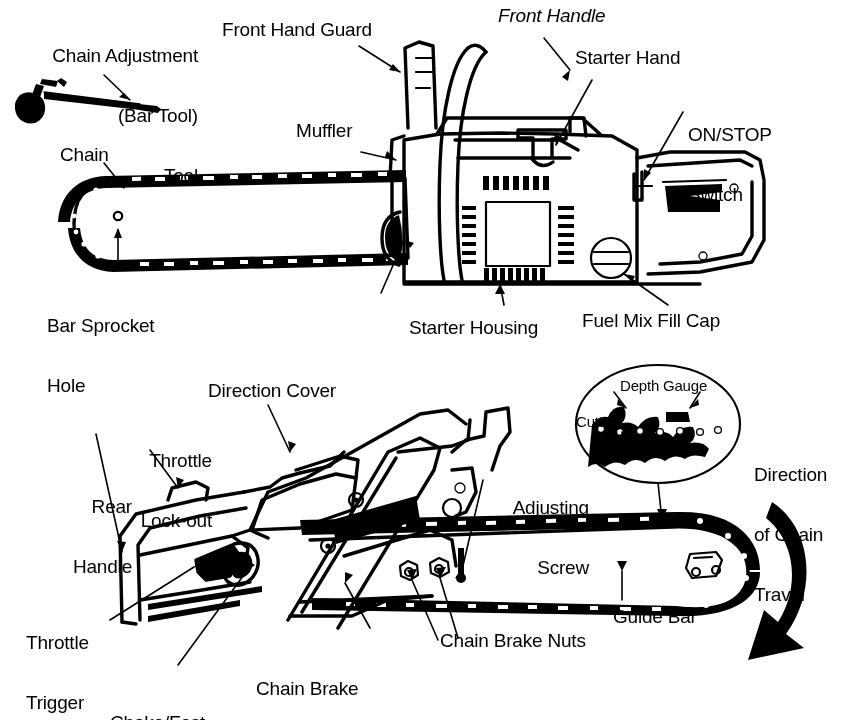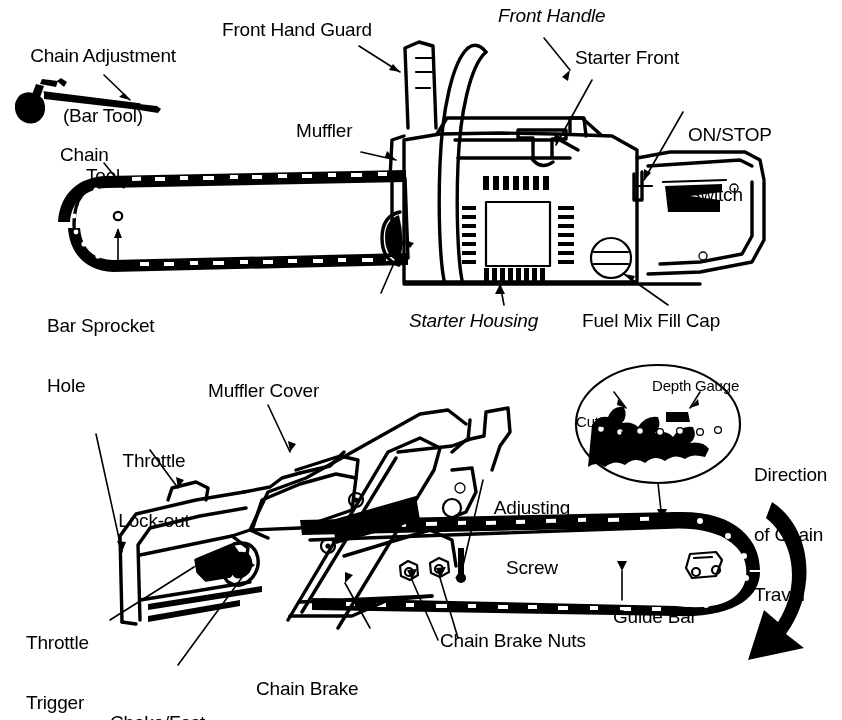--- a/index.html
+++ b/index.html
@@ -18,21 +18,21 @@
   .label {
     position: absolute;
     color: #000000;
     font-family: "Liberation Sans", sans-serif;
     font-size: 19px;
     font-weight: 400;
     line-height: 1.05;
     white-space: pre;
     letter-spacing: -0.2px;
   }
-  .label.center { text-align: center; }
+  .label.center { text-align: right; }
   .label.left   { text-align: left; }
   .label.small  { font-size: 15px; }
   svg.art {
     position: absolute;
     left: 0;
     top: 0;
     width: 842px;
     height: 720px;
     pointer-events: none;
   }
@@ -434,39 +434,43 @@
     <div>Bar Sprocket</div>
     <div>Hole</div>
   </div>
 
   <div class="label left" style="left:222px; top:20px;">Front Hand Guard</div>
 
   <div class="label left" style="left:296px; top:121px;">Muffler</div>
 
   <div class="label left" style="left:498px; top:6px;font-style:italic;">Front Handle</div>
 
-  <div class="label left" style="left:575px; top:48px;">Starter Front</div>
+  <div class="label left" style="left:575px; top:48px;">Starter Hand</div>
 
   <div class="label left" style="left:688px; top:85px;">
     <div>ON/STOP</div>
     <div>Switch</div>
   </div>
 
 
-  <div class="label left" style="left:409px; top:311px;font-style:italic;">Starter Housing</div>
+  <div class="label left" style="left:409px; top:318px;">Starter Housing</div>
 
   <div class="label left" style="left:582px; top:311px;">Fuel Mix Fill Cap</div>
 
-  <div class="label left" style="left:208px; top:381px;">Muffler Cover</div>
+  <div class="label left" style="left:208px; top:381px;">Direction Cover</div>
 
   <div class="label center" style="left:96px; top:411px; width:116px;">
     <div>Throttle</div>
     <div>Lock-out</div>
   </div>
 
+  <div class="label center" style="left:40px; top:457px; width:92px;">
+    <div>Rear</div>
+    <div>Handle</div>
+  </div>
 
   <div class="label left" style="left:26px; top:593px;">
     <div>Throttle</div>
     <div>Trigger</div>
   </div>
 
   <div class="label left" style="left:110px; top:673px;">
     <div>Choke/Fast</div>
     
   </div>
@@ -483,16 +487,16 @@
   <div class="label left" style="left:613px; top:607px;">Guide Bar</div>
 
   <div class="label left" style="left:754px; top:425px;">
     <div>Direction</div>
     <div>of Chain</div>
     <div>Travel</div>
   </div>
 
   <div class="label small left" style="left:576px; top:378px;margin-top:36px;">Cutters</div>
 
-  <div class="label small left" style="left:652px; top:378px;">Depth Gauge</div>
+  <div class="label small left" style="left:620px; top:378px;">Depth Gauge</div>
 
 
 </div>
 
 </body></html>

